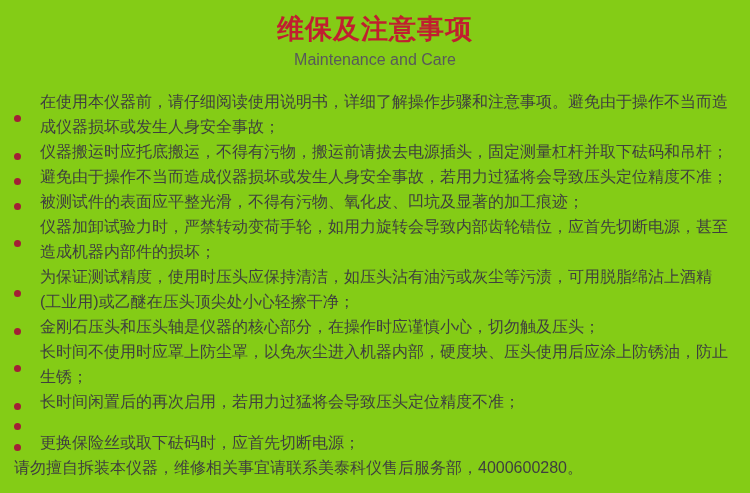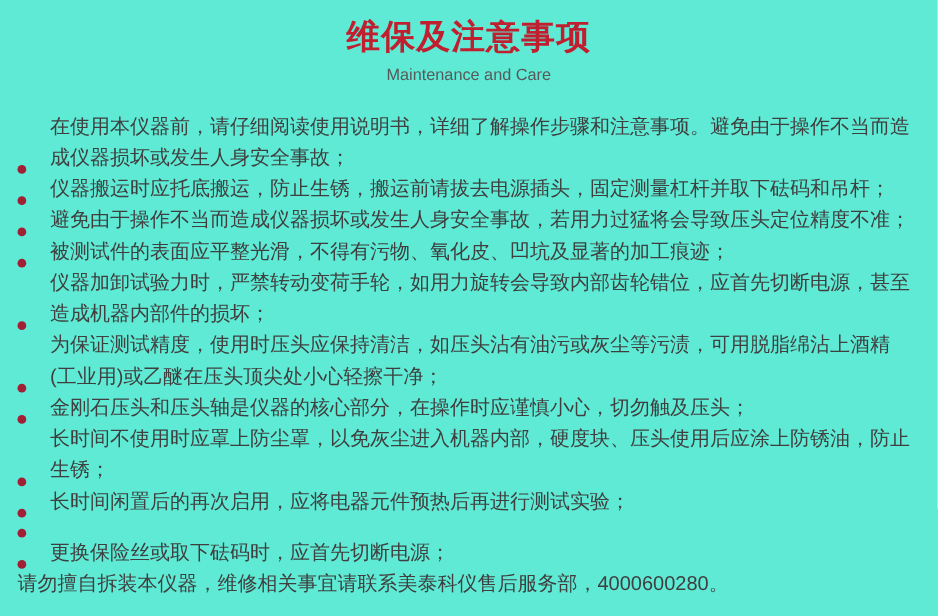--- a/index.html
+++ b/index.html
@@ -12,48 +12,48 @@
   html, body {
     width: 750px;
     height: 493px;
     background: #ffffff;
     overflow: hidden;
     font-family: "Liberation Sans", "DejaVu Sans", sans-serif;
   }
   .page {
     width: 750px;
     height: 493px;
-    background: #5eead4;
+    background: #84cc16;
   }
   .header {
     text-align: center;
     padding-top: 13px;
   }
   .page-title {
     font-size: 27px;
     line-height: 32px;
     font-weight: 700;
     letter-spacing: 1px;
     color: var(--title-red);
   }
   .page-subtitle {
     margin-top: 5px;
-    font-size: 13px;
+    font-size: 16px;
     line-height: 20px;
     font-weight: 400;
     color: var(--subtitle-gray);
   }
   .maintenance-list {
     list-style: none;
     margin-top: 19px;
     padding: 0 18px 0 14px;
   }
   .maintenance-list li {
     display: flex;
-    align-items: flex-end;
+    align-items: center;
   }
   .bullet {
     flex: 0 0 auto;
     width: 7px;
     height: 7px;
     border-radius: 50%;
     background: var(--bullet-red);
     margin-top: 9px;
     margin-right: 19px;
   }
@@ -72,21 +72,21 @@
     <div class="page-subtitle">Maintenance and Care</div>
   </div>
 
   <ul class="maintenance-list">
     <li>
       <span class="bullet"></span>
       <span class="item-text">在使用本仪器前，请仔细阅读使用说明书，详细了解操作步骤和注意事项。避免由于操作不当而造成仪器损坏或发生人身安全事故；</span>
     </li>
     <li>
       <span class="bullet"></span>
-      <span class="item-text">仪器搬运时应托底搬运，防止生锈，搬运前请拔去电源插头，固定测量杠杆并取下砝码和吊杆；</span>
+      <span class="item-text">仪器搬运时应托底搬运，不得有污物，搬运前请拔去电源插头，固定测量杠杆并取下砝码和吊杆；</span>
     </li>
     <li>
       <span class="bullet"></span>
       <span class="item-text">避免由于操作不当而造成仪器损坏或发生人身安全事故，若用力过猛将会导致压头定位精度不准；</span>
     </li>
     <li>
       <span class="bullet"></span>
       <span class="item-text">被测试件的表面应平整光滑，不得有污物、氧化皮、凹坑及显著的加工痕迹；</span>
     </li>
     <li>
@@ -100,21 +100,21 @@
     <li>
       <span class="bullet"></span>
       <span class="item-text">金刚石压头和压头轴是仪器的核心部分，在操作时应谨慎小心，切勿触及压头；</span>
     </li>
     <li>
       <span class="bullet"></span>
       <span class="item-text">长时间不使用时应罩上防尘罩，以免灰尘进入机器内部，硬度块、压头使用后应涂上防锈油，防止生锈；</span>
     </li>
     <li>
       <span class="bullet"></span>
-      <span class="item-text">长时间闲置后的再次启用，应将电器元件预热后再进行测试实验；</span>
+      <span class="item-text">长时间闲置后的再次启用，若用力过猛将会导致压头定位精度不准；</span>
     </li>
     <li>
       <span class="bullet"></span>
     </li>
     <li>
       <span class="bullet"></span>
       <span class="item-text">更换保险丝或取下砝码时，应首先切断电源；</span>
     </li>
     <li>
 

